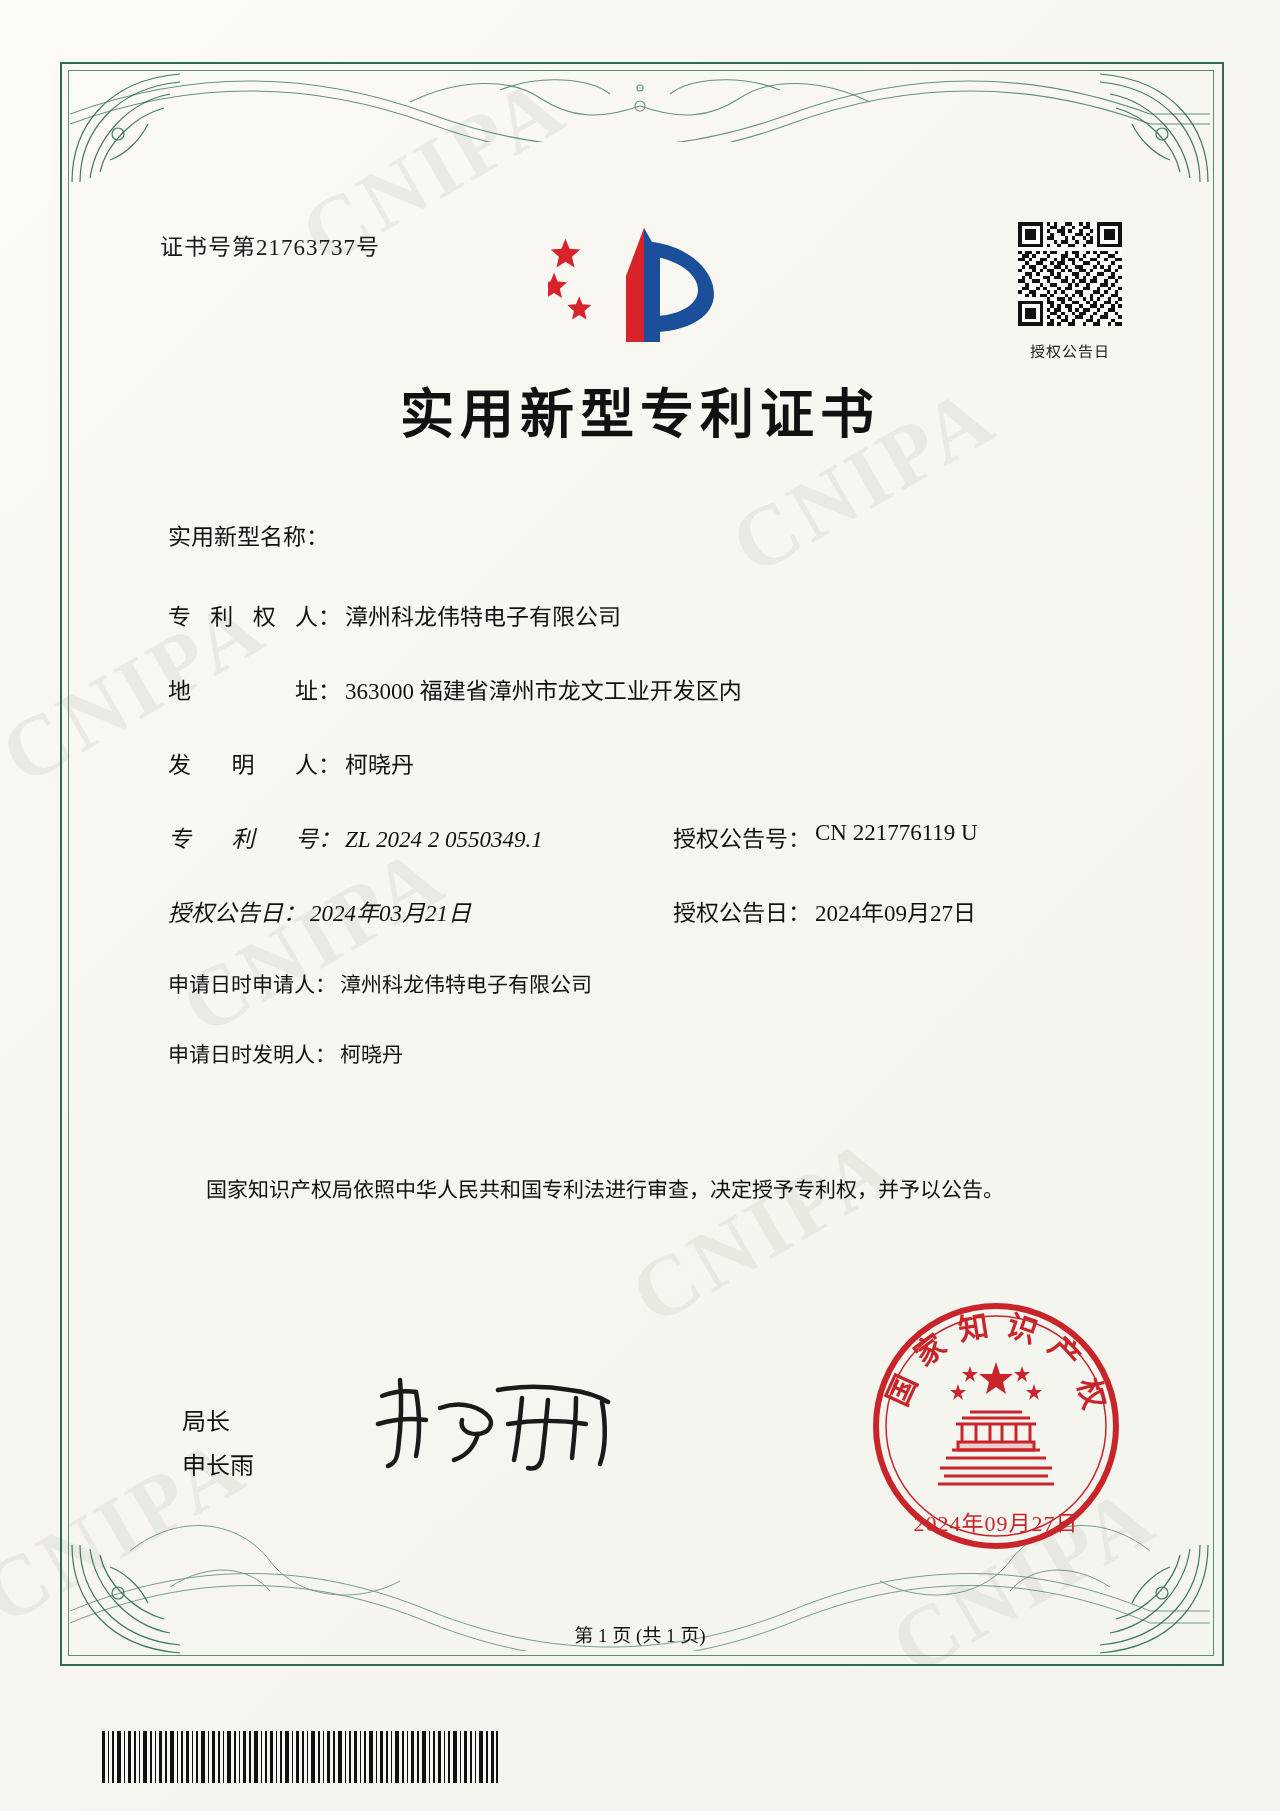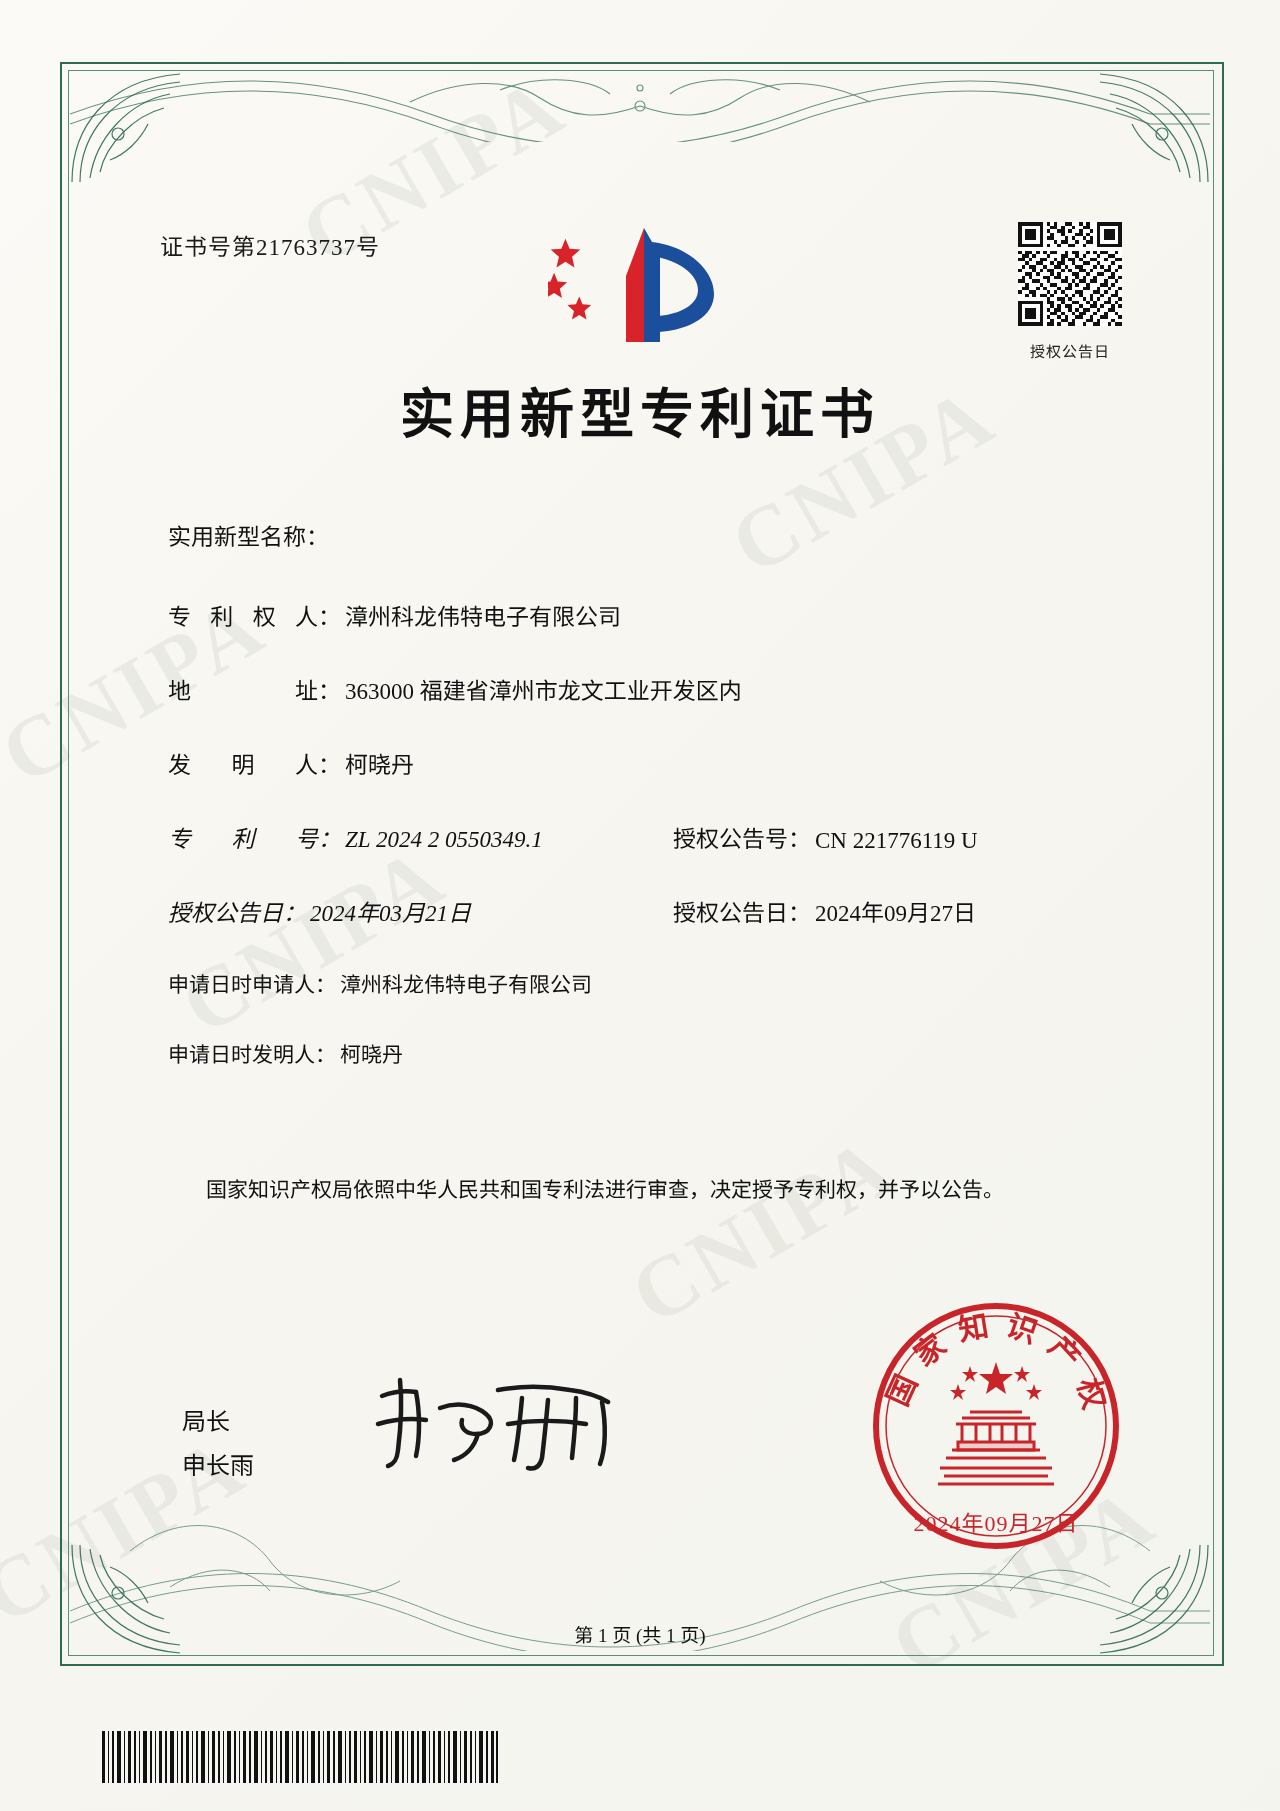--- a/index.html
+++ b/index.html
@@ -152,21 +152,21 @@
     color: #111;
   }
   .col-left {
     width: 505px;
     display: flex;
     align-items: baseline;
     font-style: italic;
   }
   .col-right {
     display: flex;
-    align-items: flex-end;
+    align-items: flex-start;
   }
   .spread {
     display: inline-block;
     width: 150px;
     text-align: justify;
     text-align-last: justify;
   }
 
   
   .statement {

